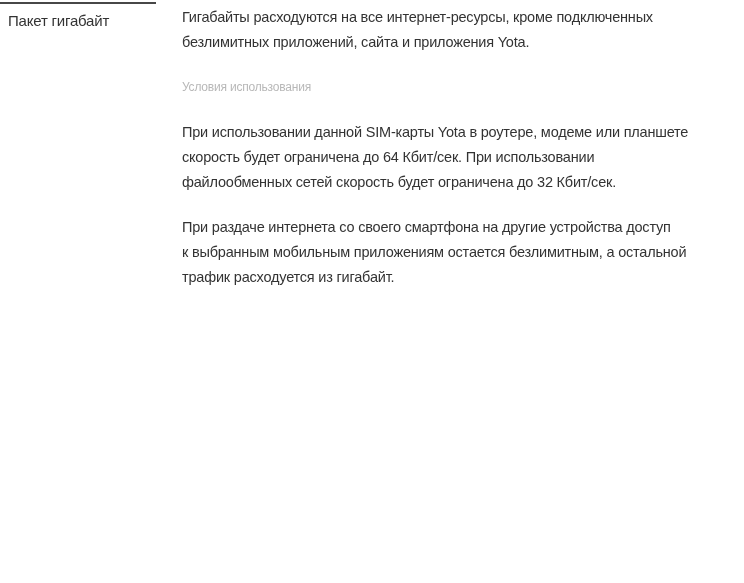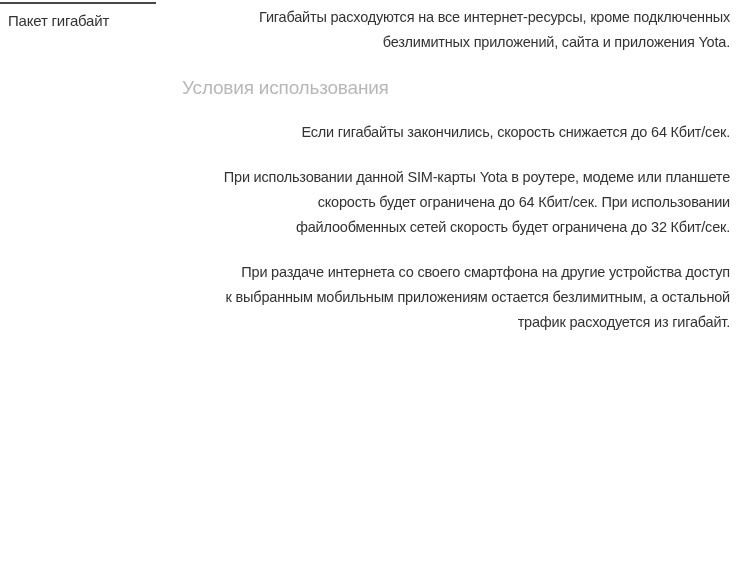--- a/index.html
+++ b/index.html
@@ -47,44 +47,42 @@
     width: 548px;
     box-sizing: border-box;
     font-size: 14.5px;
     letter-spacing: -0.2px;
     line-height: 25px;
     color: var(--text, #333333);
   }
   .content-col p {
     margin: 0 0 20px 0;
     white-space: pre-line;
-    text-align: right;
   }
   .subheading {
     color: var(--muted, #b8b8b8);
-    font-size: 19px;
+    font-size: 12px;
     font-weight: normal;
     line-height: 25px;
     margin: 0 0 20px 0;
   }
 </style>
 </head>
 <body>
 
 <div class="page">
   <div class="top-divider"></div>
   <div class="row">
     <div class="label-col">
       <div class="package-title">Пакет гигабайт</div>
     </div>
     <div class="content-col">
       <p>Гигабайты расходуются на все интернет-ресурсы, кроме подключенных
 безлимитных приложений, сайта и приложения Yota.</p>
       <div class="subheading">Условия использования</div>
-      <p>Если гигабайты закончились, скорость снижается до 64 Кбит/сек.</p>
       <p>При использовании данной SIM-карты Yota в роутере, модеме или планшете
 скорость будет ограничена до 64 Кбит/сек. При использовании
 файлообменных сетей скорость будет ограничена до 32 Кбит/сек.</p>
       <p>При раздаче интернета со своего смартфона на другие устройства доступ
 к выбранным мобильным приложениям остается безлимитным, а остальной
 трафик расходуется из гигабайт.</p>
     </div>
   </div>
 </div>
 

